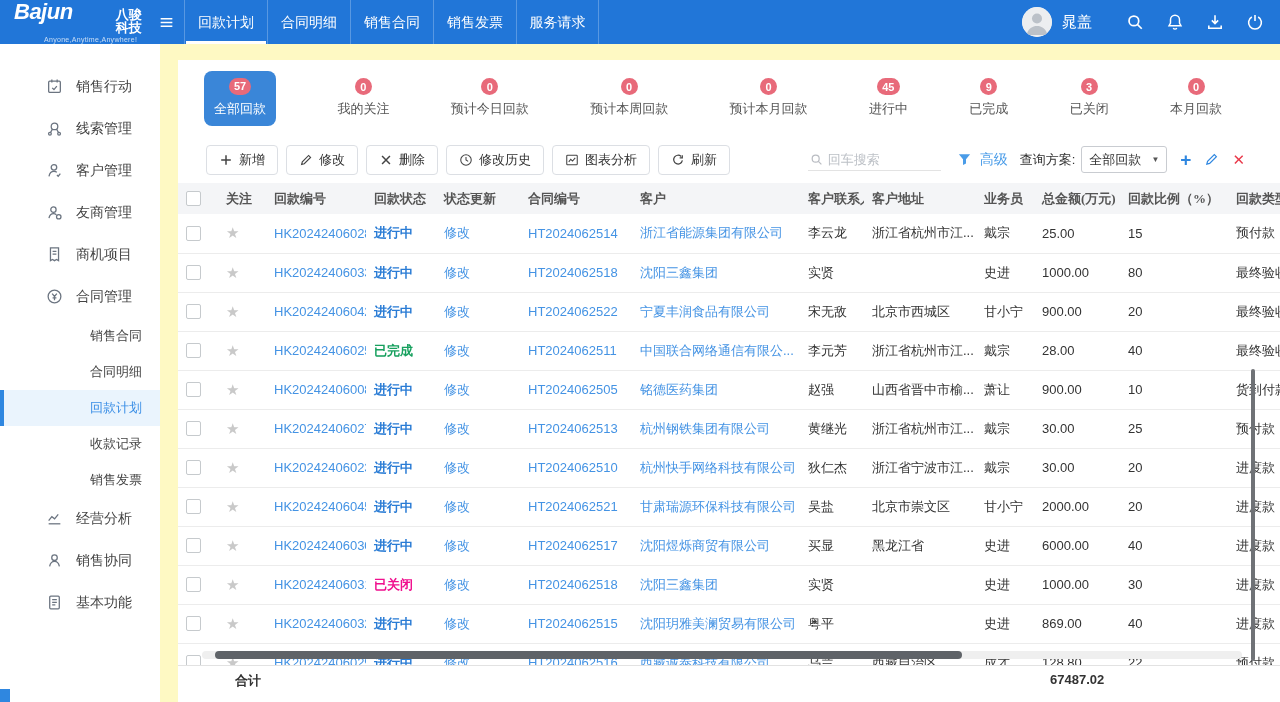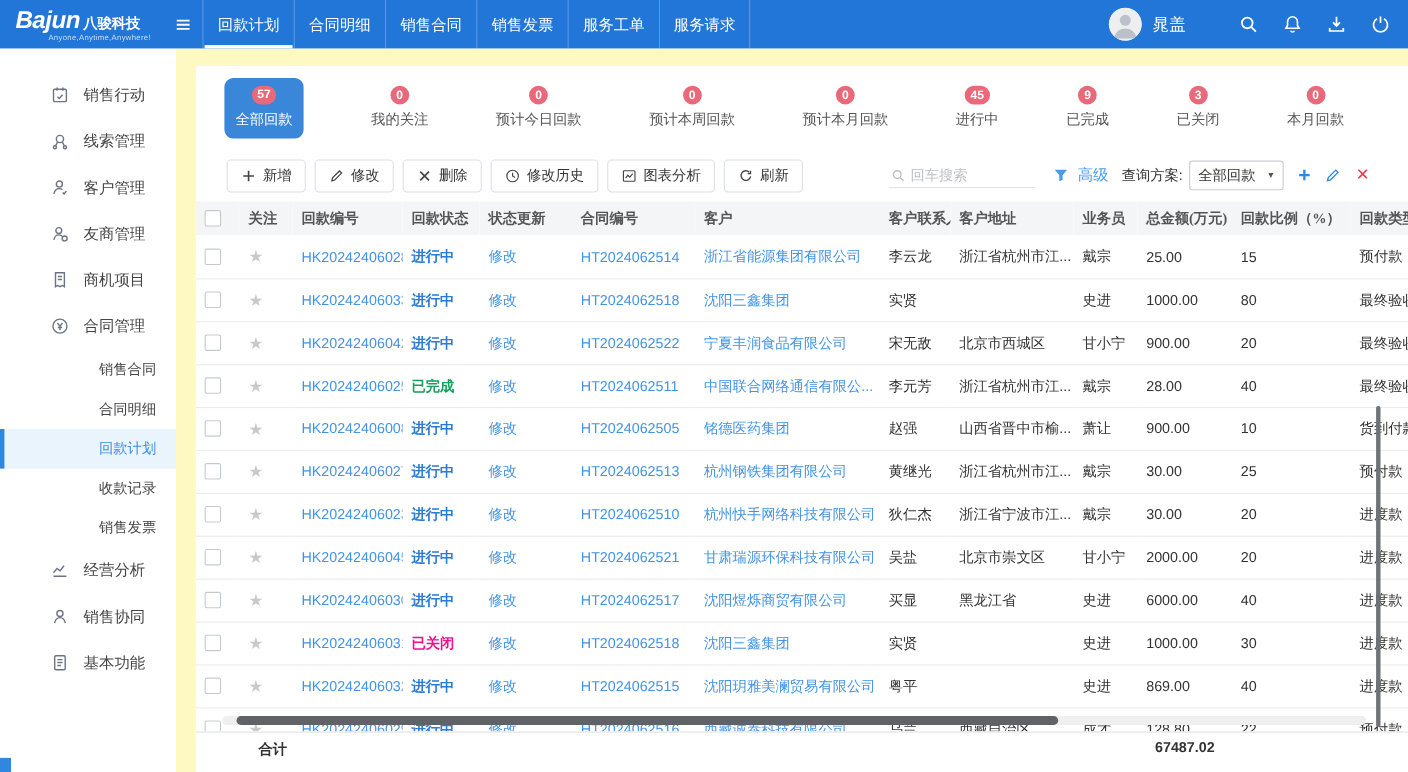--- a/index.html
+++ b/index.html
@@ -4,32 +4,32 @@
 <title>回款计划</title>
 <style>
   * { box-sizing: border-box; margin: 0; padding: 0; }
   html,body { width:1280px; height:702px; overflow:hidden; }
   body { position:relative; font-family:"Liberation Sans","DejaVu Sans",sans-serif; background:#edf0f4; }
   svg { display:block; }
 
   
   .navbar { position:absolute; top:0; left:0; width:1280px; height:44px; background:#2176d8; display:flex; align-items:stretch; color:#fff; z-index:10; }
   .brand { width:148px; display:flex; flex-direction:column; justify-content:center; padding-left:14px; cursor:pointer; }
-  .brand-row { display:flex; align-items:baseline; line-height:1; }
+  .brand-row { display:flex; align-items:baseline; line-height:1;gap:40px; }
   .brand-name { font-size:22px; font-weight:bold; font-style:italic; letter-spacing:-.5px; }
   .brand-cn { font-size:13px; font-weight:bold; margin-left:3px; }
   .brand-tag { font-size:7px; color:rgba(255,255,255,.75); margin-left:30px; margin-top:2px; letter-spacing:.3px; }
   .hamburger { width:36px; display:flex; align-items:center; justify-content:center; cursor:pointer; }
   .nav-tabs { display:flex; }
   .nav-tab { width:83px; text-align:center; line-height:44px; font-size:14px; border-left:1px solid rgba(255,255,255,.25); position:relative; cursor:pointer; white-space:nowrap; }
   .nav-tab:last-child { border-right:1px solid rgba(255,255,255,.25); }
   .nav-tab.active::after { content:""; position:absolute; left:1px; right:1px; bottom:0; height:3px; background:#fff; }
   .nav-right { margin-left:auto; display:flex; align-items:center; padding-right:16px; }
   .avatar { width:30px; height:30px; border-radius:50%; overflow:hidden; margin-right:10px; cursor:pointer; background:#eceef0; }
-  .nav-user { font-size:15px; margin-right:26px; cursor:pointer; }
+  .nav-user { font-size:15px; margin-right:12px; cursor:pointer; }
   .nav-icon { width:18px; height:18px; margin-left:22px; color:#fff; cursor:pointer; }
   .nav-icon svg { width:18px; height:18px; }
 
   
   .sidebar { position:absolute; top:44px; left:0; width:160px; bottom:0; background:#fff; padding-top:22px; }
   .side-item { height:42px; display:flex; align-items:center; padding-left:46px; font-size:14px; color:#444; cursor:pointer; }
   .side-item .sicon { width:18px; height:18px; margin-right:12px; color:#6b7480; flex:none; }
   .side-item .sicon svg { width:17px; height:17px; }
   .side-sub { height:36px; display:flex; align-items:center; padding-left:90px; font-size:13px; color:#444; cursor:pointer; position:relative; }
   .side-sub.active { background:#eaf4fd; color:#3a8ee6; }
@@ -101,21 +101,20 @@
   <span class="hamburger">
     <svg viewBox="0 0 16 16" width="17" height="17" fill="none" stroke="#fff" stroke-width="1.5">
         <path d="M2.5 4.5h11M2.5 8h11M2.5 11.5h11"></path>
       </svg>
   </span>
   <nav class="nav-tabs" id="navTabs">
       <div class="nav-tab active">回款计划</div>
       <div class="nav-tab">合同明细</div>
       <div class="nav-tab">销售合同</div>
       <div class="nav-tab">销售发票</div>
-      <div class="nav-tab">服务工单</div>
       <div class="nav-tab">服务请求</div>
     </nav>
   <div class="nav-right">
     <span class="avatar">
       <svg viewBox="0 0 30 30">
           <circle cx="15" cy="15" r="15" fill="#eceef0"></circle>
           <circle cx="15" cy="11.5" r="5" fill="#bbc1c8"></circle>
           <path d="M4.5 28c1.6-6.5 6-9 10.5-9s8.9 2.5 10.5 9z" fill="#bbc1c8"></path>
         </svg>
     </span>

